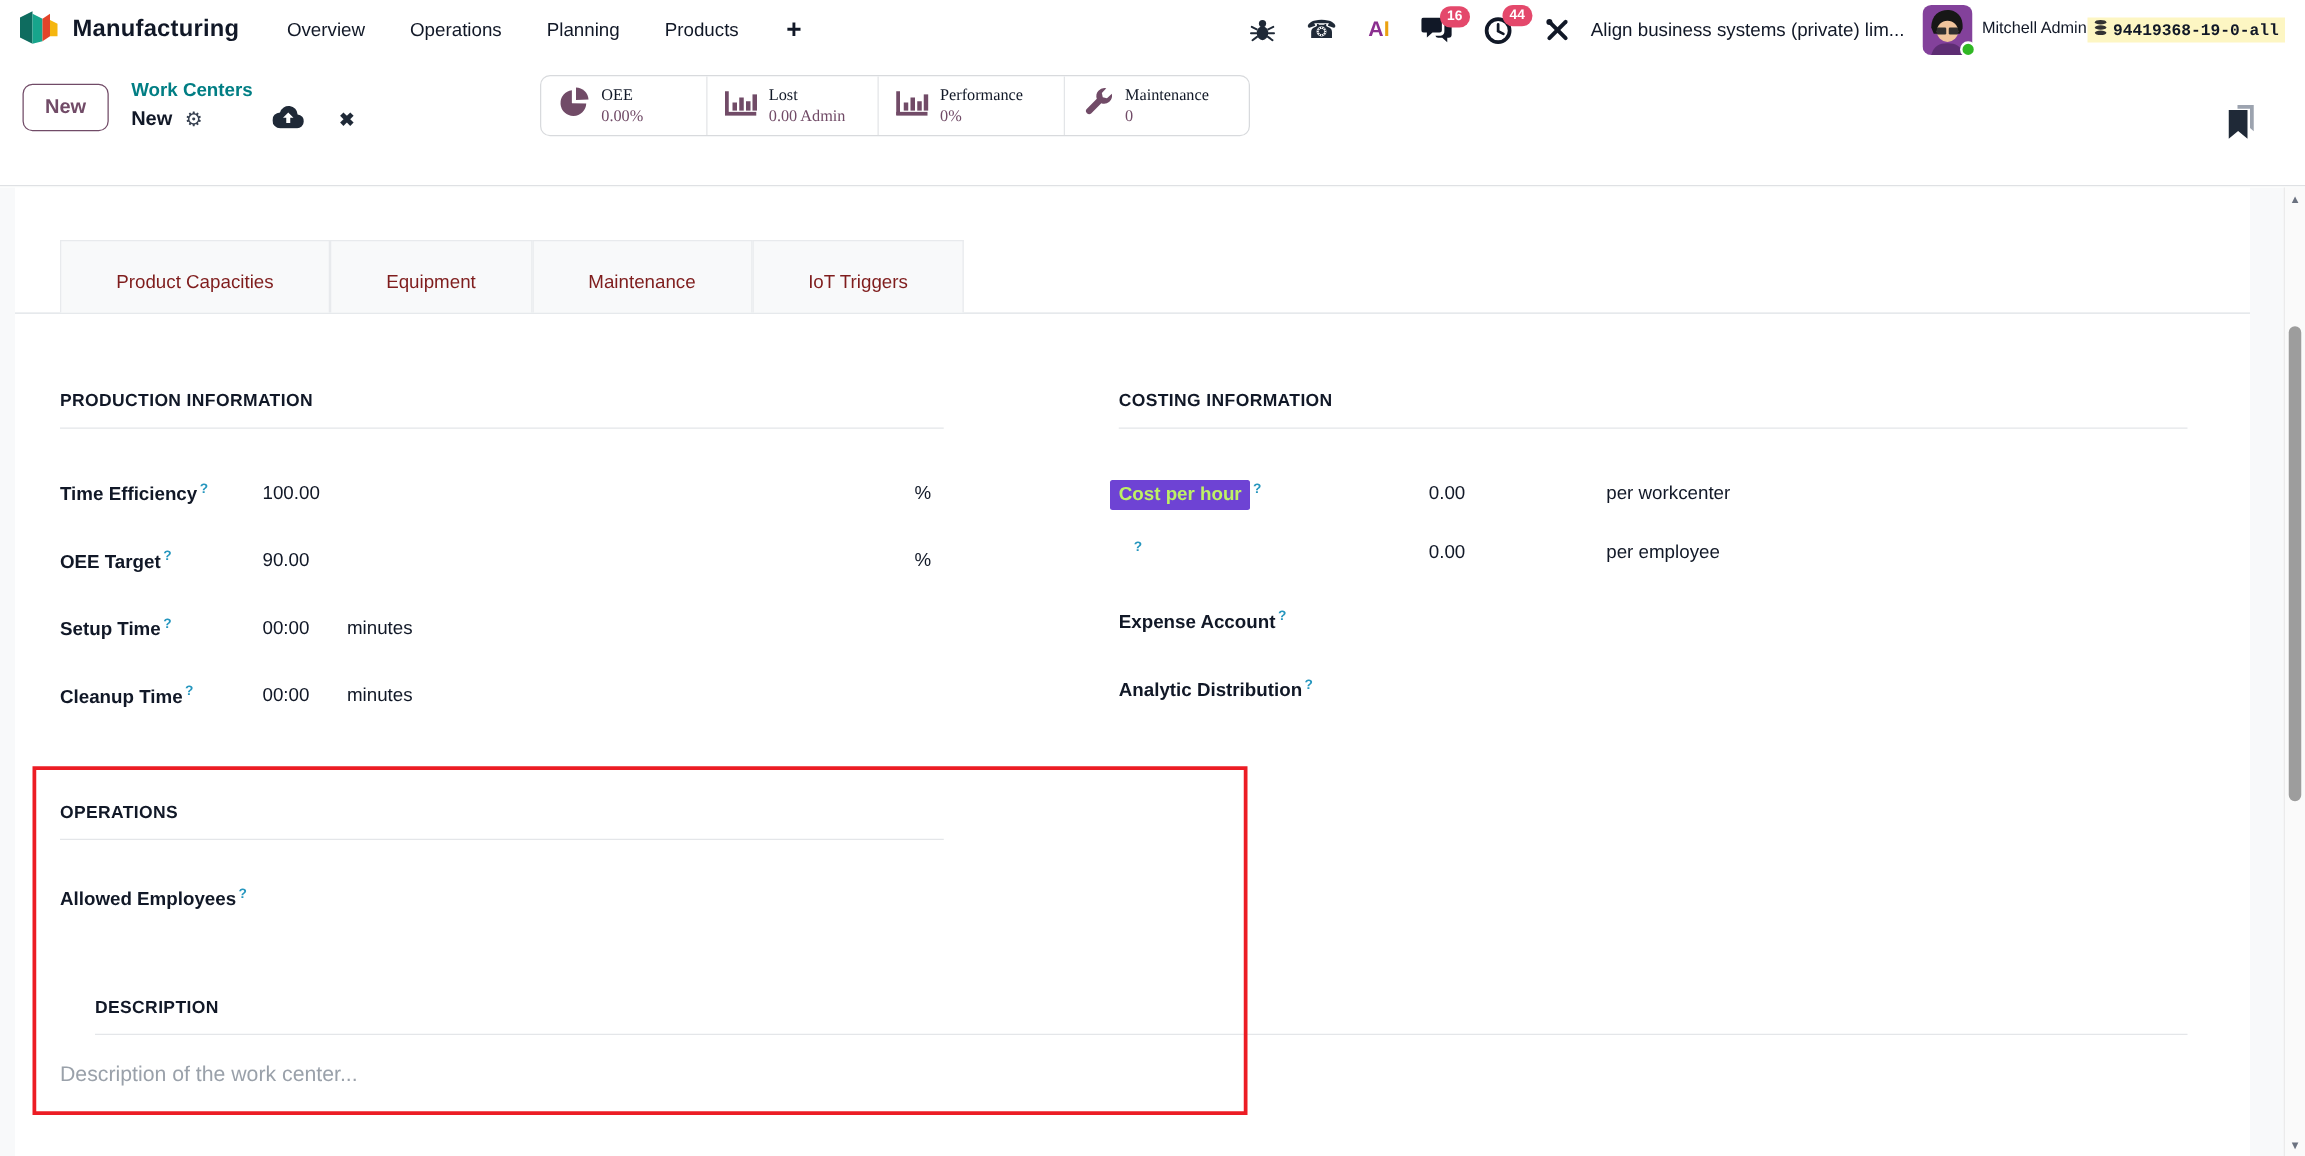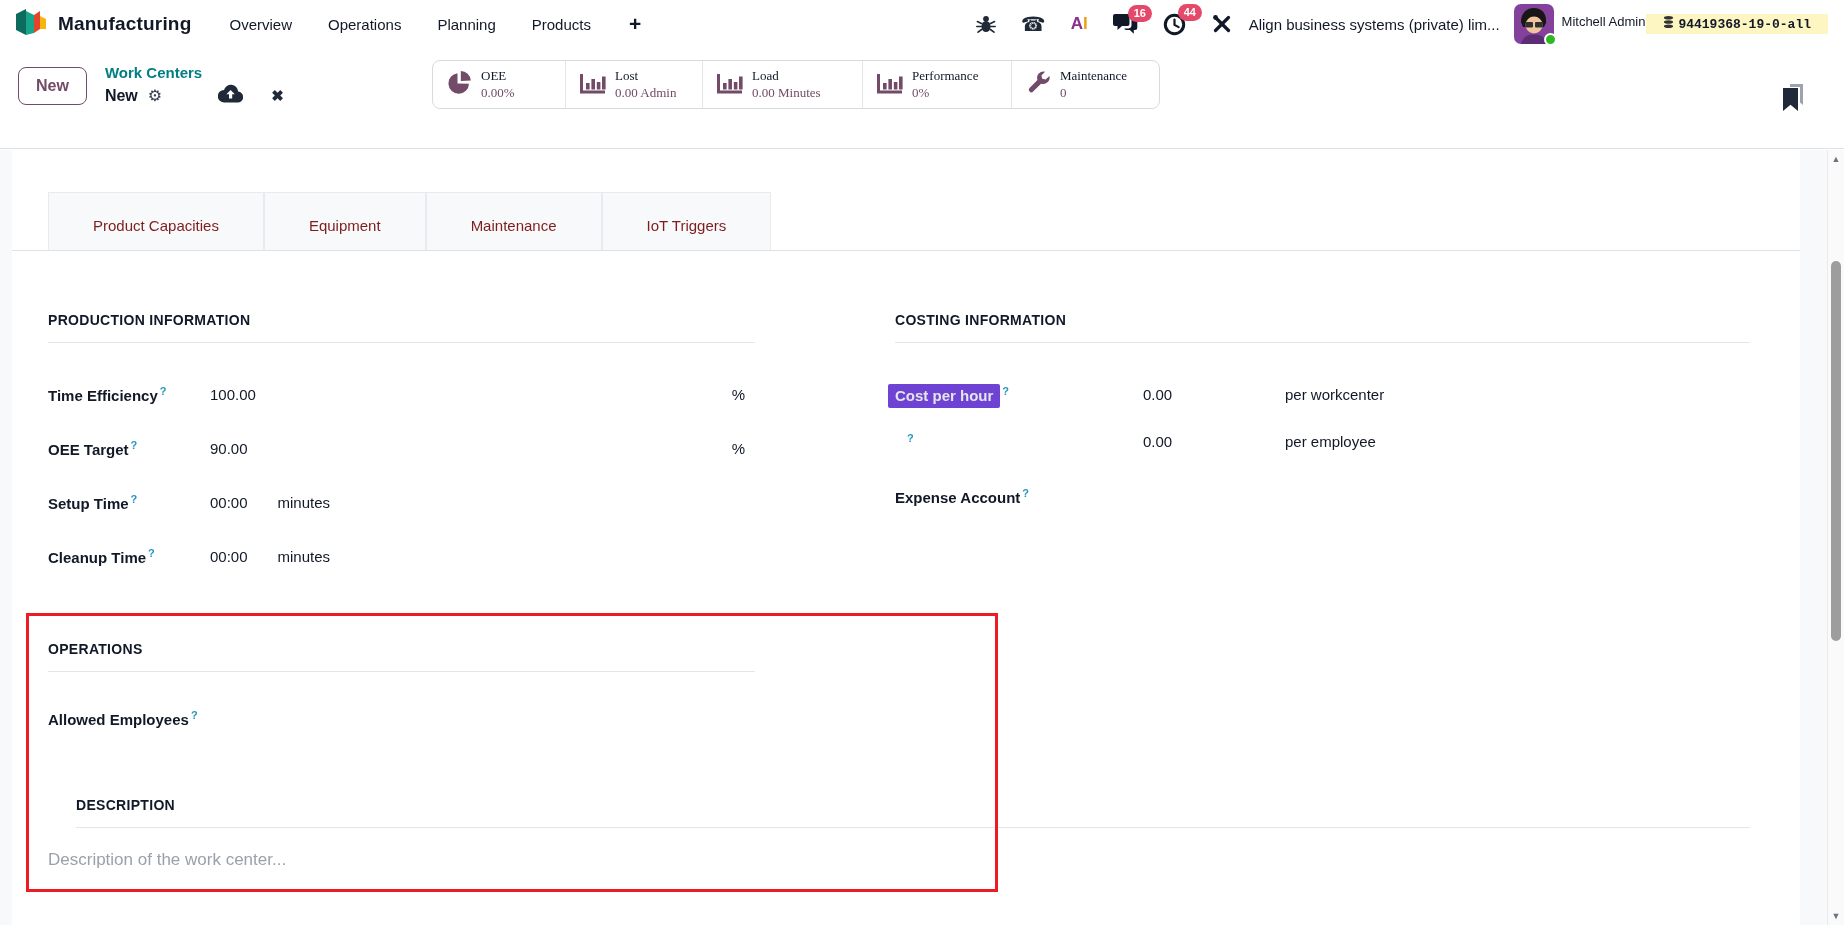--- a/index.html
+++ b/index.html
@@ -22,21 +22,21 @@
   .badge { position:absolute; top:-9px; left:15px; background:#e4486b; color:#fff;
     font-size:11px; font-weight:700; border-radius:10px; padding:2px 6px; line-height:1.2; }
   .company { font-size:15px; margin:0 14px 0 16px; white-space:nowrap; cursor:pointer; }
   .user { display:flex; align-items:center; gap:8px; cursor:pointer; }
   .avatar-wrap { position:relative; width:40px; height:40px; }
   .status-dot { position:absolute; right:-3px; bottom:-2px; width:13px; height:13px;
     background:#30b724; border:2px solid #fff; border-radius:50%; }
   .user-meta { display:flex; flex-direction:row; gap:1px; }
   .user-name { font-size:13px; }
   .db-badge { display:flex; align-items:center; gap:4px; background:#fdf6c3;
-    padding:1px 17px; font-family:"Liberation Mono", monospace; font-size:13px; font-weight:700; }
+    padding:1px 5px; font-family:"Liberation Mono", monospace; font-size:13px; font-weight:700; }
 
   
   .control { position:absolute; top:48px; left:0; right:0; height:101px;
     border-bottom:1px solid #dfe1e4; background:#fff; }
   .bc-group { position:absolute; left:18px; top:16px; display:flex; align-items:center; gap:18px; }
   .btn-new { border:1px solid #714B67; color:#714B67; background:#fff; font-weight:700;
     font-size:16px; padding:9px 17px; border-radius:8px; cursor:pointer;
     font-family:"Liberation Sans", sans-serif; }
   .bc-stack { display:flex; flex-direction:column; gap:3px; }
   .bc-link { color:#017e84; font-size:15px; font-weight:600; cursor:pointer; text-decoration:none; }
@@ -76,21 +76,21 @@
   sup.help { color:#2596be; font-size:11px; font-weight:700; margin-left:2px; }
   .fvalue { font-size:15px; }
   .funit { margin-left:30px; font-size:15px; }
   .fsuffix { margin-left:auto; margin-right:10px; font-size:15px; }
 
   .rrow { display:flex; align-items:center; height:30px; }
   .rr2 { margin-top:17px; } .rr3 { margin-top:25px; } .rr4 { margin-top:25px; }
   .rlabel { width:248px; flex:none; font-weight:700; font-size:15px; }
   .rvalue { width:142px; flex:none; font-size:15px; }
   .runit { font-size:15px; }
-  .hl { background:#6e43d4; color:#e5e5e5; padding:3px 7px 4px; border-radius:2px; margin-left:-7px;text-align:right; }
+  .hl { background:#6e43d4; color:#bef264; padding:3px 7px 4px; border-radius:2px; margin-left:-7px;text-align:right; }
   .q-only { padding-left:10px; }
 
   .operations { margin-left:36px; width:707px; }
   .sec-2 { margin-top:45px; }
   .op-rows { padding-top:31px; }
   .description { margin-left:36px; margin-right:50px; }
   .sec-3 { margin-top:63px;margin-left:28px; }
   .desc-body { padding-top:22px; }
   .placeholder { font-size:17px; color:#9aa1aa; cursor:text; }
 
@@ -245,36 +245,20 @@
             <rect x="12.4" y="8" width="3.6" height="10.5"></rect>
           <rect x="17.8" y="11" width="3.6" height="7.5"></rect>
             <rect x="23" y="5.5" width="3.6" height="13"></rect>
         </svg>
       </span>
       <span class="stat-texts">
         <span class="stat-label">Lost</span>
         <span class="stat-value">0.00 Admin</span>
       </span>
     </div>
-    <div class="stat" style="width:160px">
-      <span>
-        <svg width="27" height="24" viewBox="0 0 27 24" fill="#714B67">
-          <rect x="1" y="3" width="3" height="19"></rect>
-            <rect x="1" y="19.5" width="25" height="3"></rect>
-          <rect x="7" y="12" width="3.6" height="6.5"></rect>
-            <rect x="12.4" y="8" width="3.6" height="10.5"></rect>
-          <rect x="17.8" y="11" width="3.6" height="7.5"></rect>
-            <rect x="23" y="5.5" width="3.6" height="13"></rect>
-        </svg>
-      </span>
-      <span class="stat-texts">
-        <span class="stat-label">Load</span>
-        <span class="stat-value">0.00 Minutes</span>
-      </span>
-    </div>
     <div class="stat" style="width:149px">
       <span>
         <svg width="27" height="24" viewBox="0 0 27 24" fill="#714B67">
           <rect x="1" y="3" width="3" height="19"></rect>
             <rect x="1" y="19.5" width="25" height="3"></rect>
           <rect x="7" y="12" width="3.6" height="6.5"></rect>
             <rect x="12.4" y="8" width="3.6" height="10.5"></rect>
           <rect x="17.8" y="11" width="3.6" height="7.5"></rect>
             <rect x="23" y="5.5" width="3.6" height="13"></rect>
         </svg>
@@ -353,20 +337,24 @@
           </div>
           <div class="rrow rr2">
             <span class="rlabel q-only"><sup class="help">?</sup></span>
             <span class="rvalue">0.00</span>
             <span class="runit">per employee</span>
           </div>
           <div class="rrow rr3">
             <span class="rlabel"><span>Expense Account</span><sup class="help">?</sup></span>
             <span class="rvalue"></span>
           </div>
+          <div class="rrow rr4">
+            <span class="rlabel"><span>Analytic Distribution</span><sup class="help">?</sup></span>
+            <span class="rvalue"></span>
+          </div>
         </div>
       </div>
     </div>
 
     <div class="operations">
       <div class="sec-title sec-2">OPERATIONS</div>
       <div class="op-rows">
         <div class="frow">
           <span class="flabel" style="width:auto"><span>Allowed Employees</span><sup class="help">?</sup></span>
           <span class="fvalue"></span>

